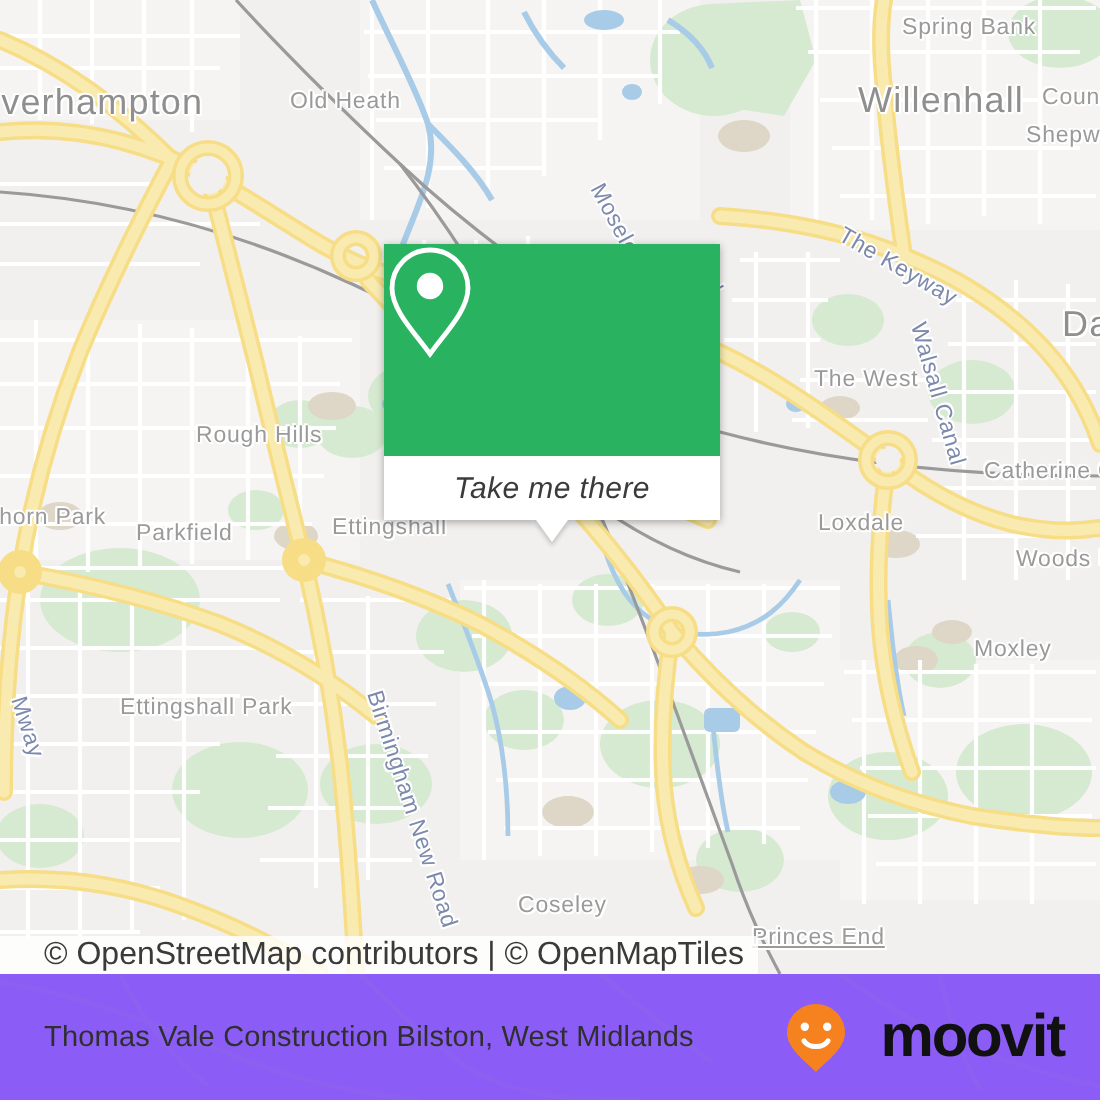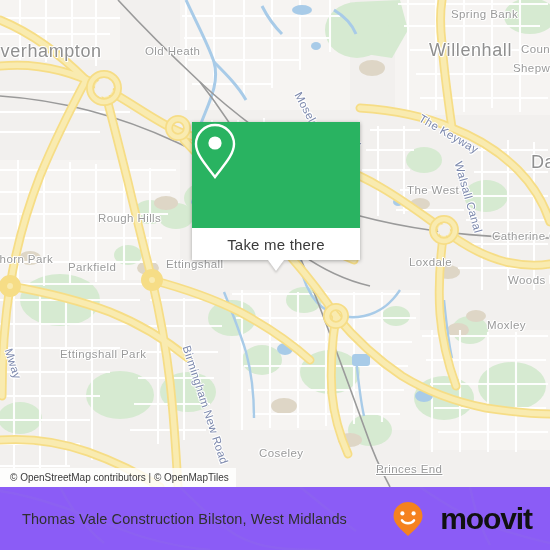--- a/index.html
+++ b/index.html
@@ -33,20 +33,21 @@
   }
   .maplabel.big   { font-size:18px; color:#8f8f8f; letter-spacing:.6px; }
   .maplabel.road  { color:#7d89ad; font-size:11.5px; letter-spacing:.3px; }
   .maplabel.small { font-size:11.5px; }
 
   
   #popup {
     position:absolute; left:192px; top:122px; width:168px; height:138px;
     box-shadow:0 1px 4px rgba(0,0,0,.32);
     background:#4c1d95;
+    font-style:italic;
   }
   #popup-image {
     width:100%; height:106px;
     background:#29b361;
     display:flex; align-items:center; justify-content:center;
   }
   #popup-label {
     height:32px;
     display:flex; align-items:center; justify-content:center;
     font-size:15px; color:#3b3b3b; background:#ffffff;
@@ -59,24 +60,24 @@
     border-left:8px solid transparent;
     border-right:8px solid transparent;
     border-top:11px solid #ffffff;
     filter:drop-shadow(0 2px 1px rgba(0,0,0,.18));
   }
 
   
   #attribution {
     position:absolute; left:0; top:468px;
     height:19px;
-    padding:0 7px 0 10px;
+    padding:0 7px 0 22px;
     display:flex; align-items:center;
     background:rgba(255,255,255,.82);
-    font-size:10px; color:#3a3a3a;
+    font-size:16px; color:#3a3a3a;
     white-space:nowrap;
   }
 
   
   #footer {
     position:absolute; left:0; top:487px; width:550px; height:63px;
     background:#8b5cf6;
     display:flex; align-items:center;
     overflow:hidden;
   }

